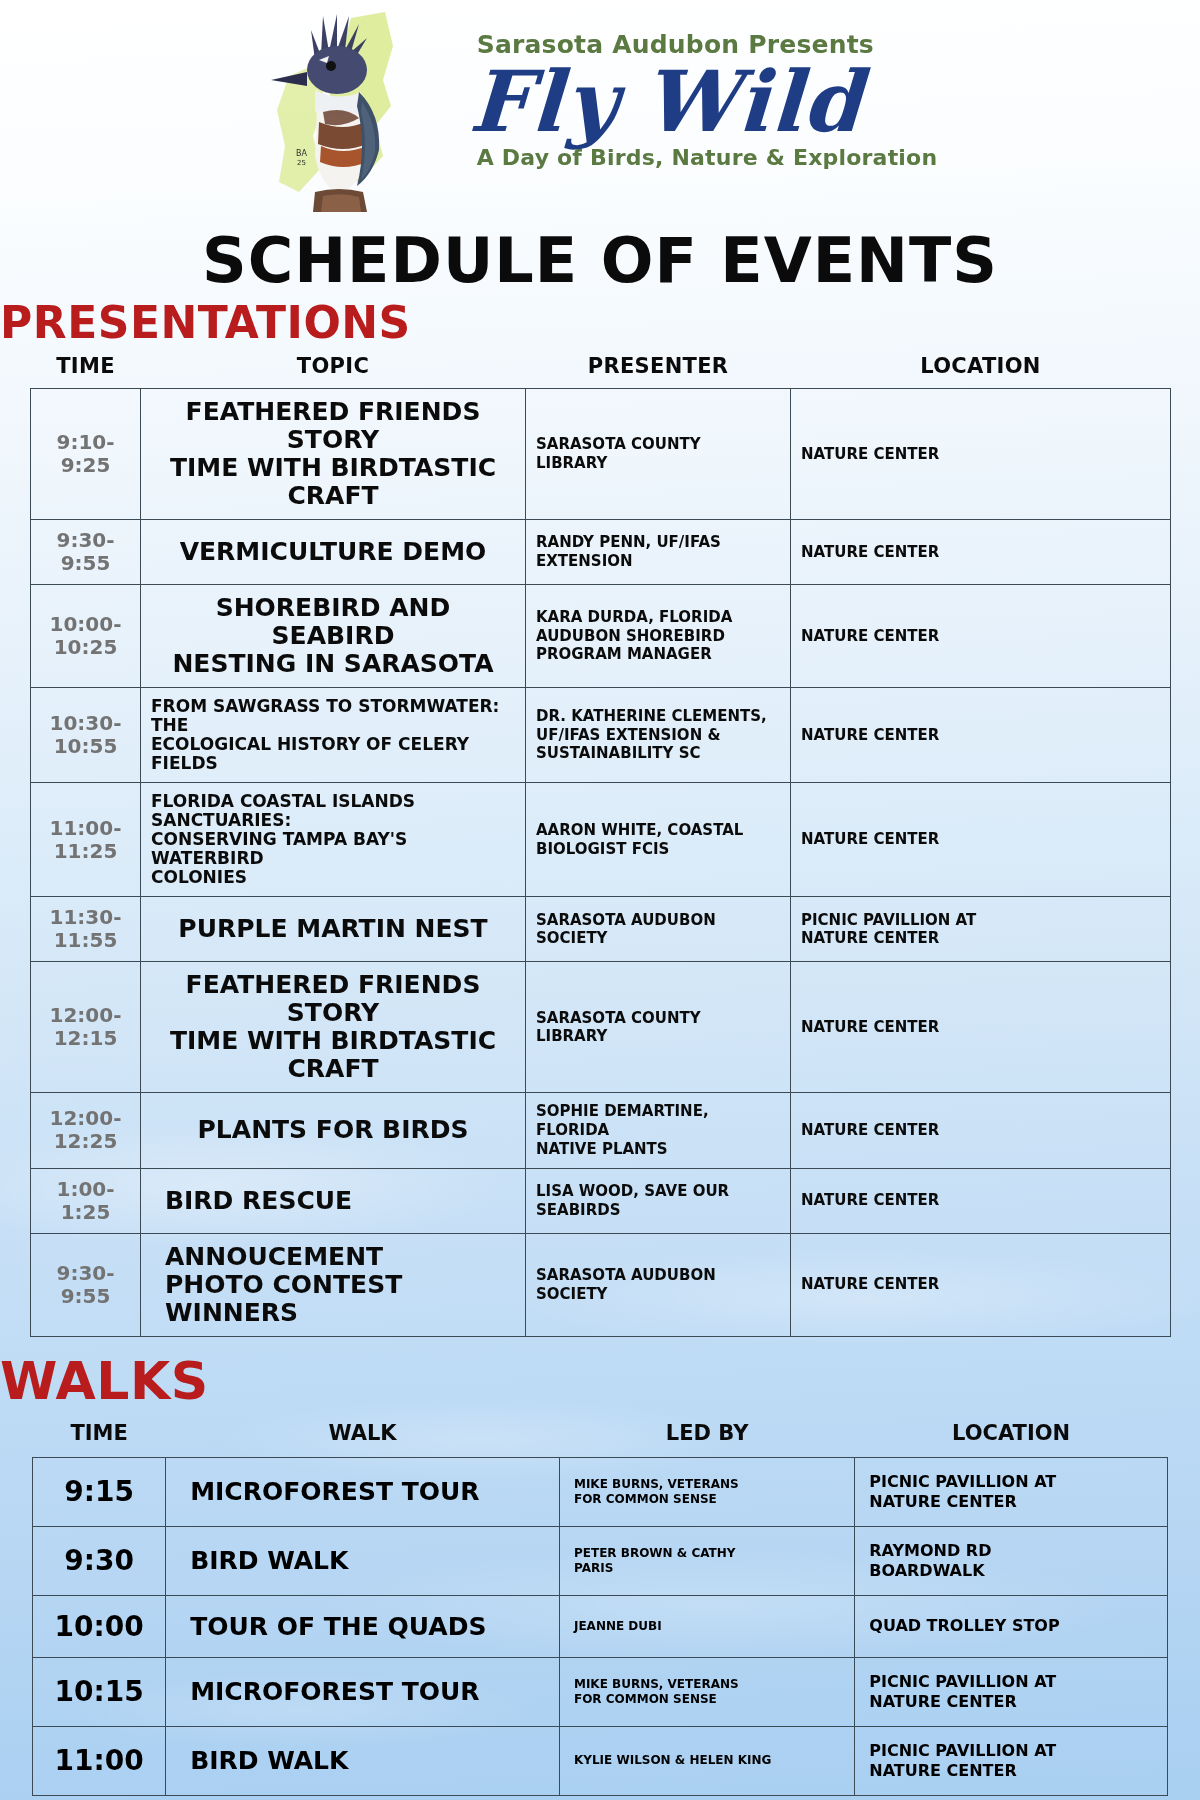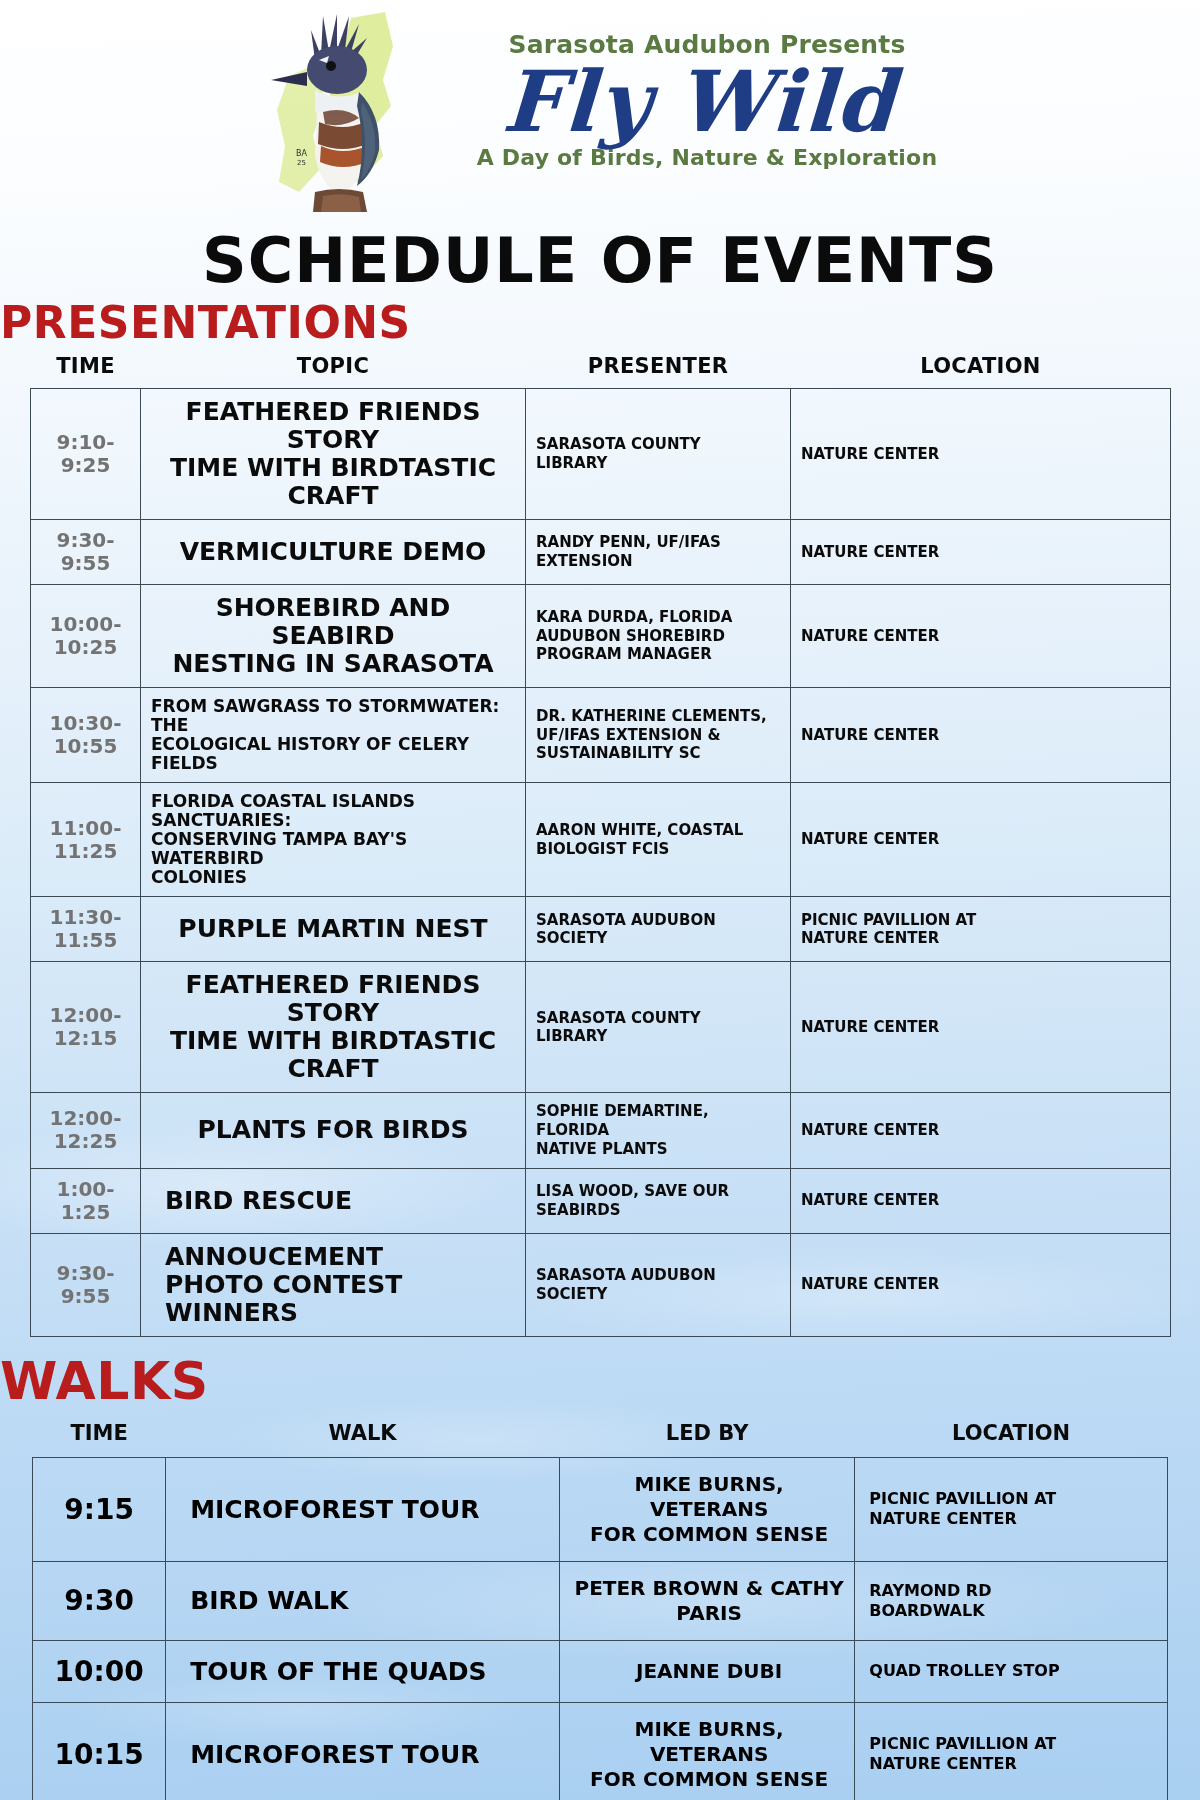--- a/index.html
+++ b/index.html
@@ -51,21 +51,20 @@
     width: 170px; height: 210px;
     position: relative;
     flex: 0 0 auto;
     margin-right: 44px;
   }
   .logo-art svg { display: block; }
 
   .brand-block {
     display: flex;
     flex-direction: column;
-    align-items: center;
     padding-top: 24px;
   }
   .brand-presents {
     font-size: 25px;
     font-weight: bold;
     letter-spacing: .2px;
     color: #5b7a42;
     font-family: "DejaVu Sans", sans-serif;
   }
   .brand-title {
@@ -207,26 +206,25 @@
     font-family: "DejaVu Sans", sans-serif;
   }
   table.walks td.c-walk {
     font-size: 25px;
     font-weight: bold;
     font-family: "DejaVu Sans", sans-serif;
     text-align: left;
     padding-left: 24px;
   }
   table.walks td.c-led {
-    font-size: 20px;
+    font-size: 12px;
     font-weight: bold;
     font-family: "DejaVu Sans", sans-serif;
     line-height: 1.25;
     padding-left: 14px;
-    text-align: center;
   }
   table.walks td.c-loc {
     font-size: 16px;
     font-weight: bold;
     font-family: "DejaVu Sans", sans-serif;
     line-height: 1.25;
     padding-left: 14px;
   }
   .nowrap-pre { white-space: pre-line; }
 </style>

